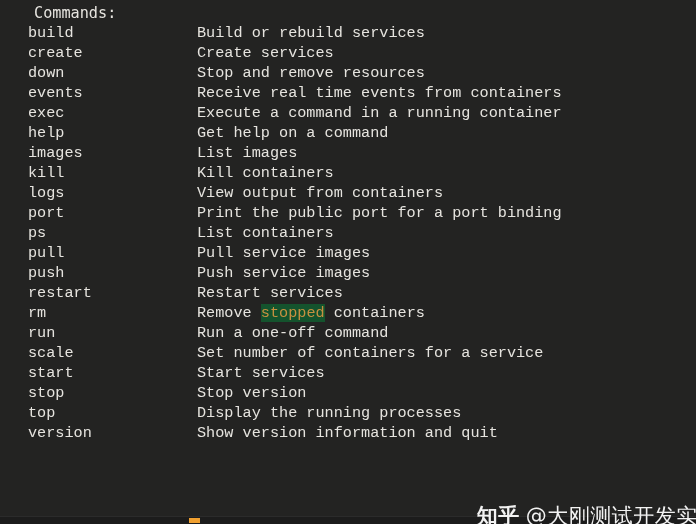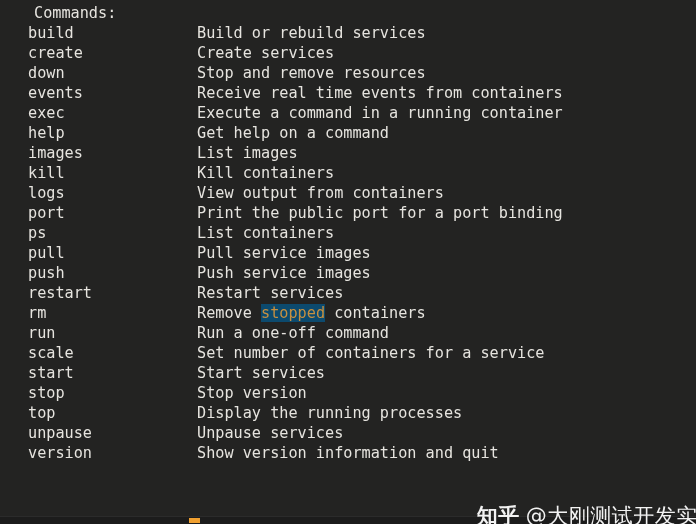--- a/index.html
+++ b/index.html
@@ -42,38 +42,39 @@
     position: relative;
   }
 
   .heading {
     padding-left: 34px;
   }
 
   .row {
     display: block;
     padding-left: 28px;
+    font-family: Liberation Mono, monospace;
   }
 
   .cmd {
     display: inline-block;
     width: 169px;
     color: #e6e4df;
     white-space: pre;
   }
 
   .desc {
     display: inline-block;
     color: #e6e4df;
     white-space: pre;
   }
 
   .hl {
     color: #c79040;
-    background: #0c4a6e;
+    background: #14532d;
   }
 
   
   #scrollbar-track {
     position: absolute;
     left: 0;
     bottom: 0;
     width: 696px;
     height: 7px;
     background: #1c1c1c;
@@ -124,21 +125,20 @@
       <div class="line row"><span class="cmd">ps</span><span class="desc"><span>List containers</span></span></div>
       <div class="line row"><span class="cmd">pull</span><span class="desc"><span>Pull service images</span></span></div>
       <div class="line row"><span class="cmd">push</span><span class="desc"><span>Push service images</span></span></div>
       <div class="line row"><span class="cmd">restart</span><span class="desc"><span>Restart services</span></span></div>
       <div class="line row"><span class="cmd">rm</span><span class="desc"><span>Remove </span><span class="hl">stopped</span><span> containers</span></span></div>
       <div class="line row"><span class="cmd">run</span><span class="desc"><span>Run a one-off command</span></span></div>
       <div class="line row"><span class="cmd">scale</span><span class="desc"><span>Set number of containers for a service</span></span></div>
       <div class="line row"><span class="cmd">start</span><span class="desc"><span>Start services</span></span></div>
       <div class="line row"><span class="cmd">stop</span><span class="desc"><span>Stop version</span></span></div>
       <div class="line row"><span class="cmd">top</span><span class="desc"><span>Display the running processes</span></span></div>
-      <div class="line row"><span class="cmd">unpause</span><span class="desc"><span>Unpause services</span></span></div>
       <div class="line row"><span class="cmd">version</span><span class="desc"><span>Show version information and quit</span></span></div>
     </div>
 
   <div id="scrollbar-track">
     <div id="scrollbar-thumb"></div>
   </div>
 
   <div id="watermark">
     <span class="logo">知乎</span><span class="handle">@大刚测试开发实战</span>
   </div>

